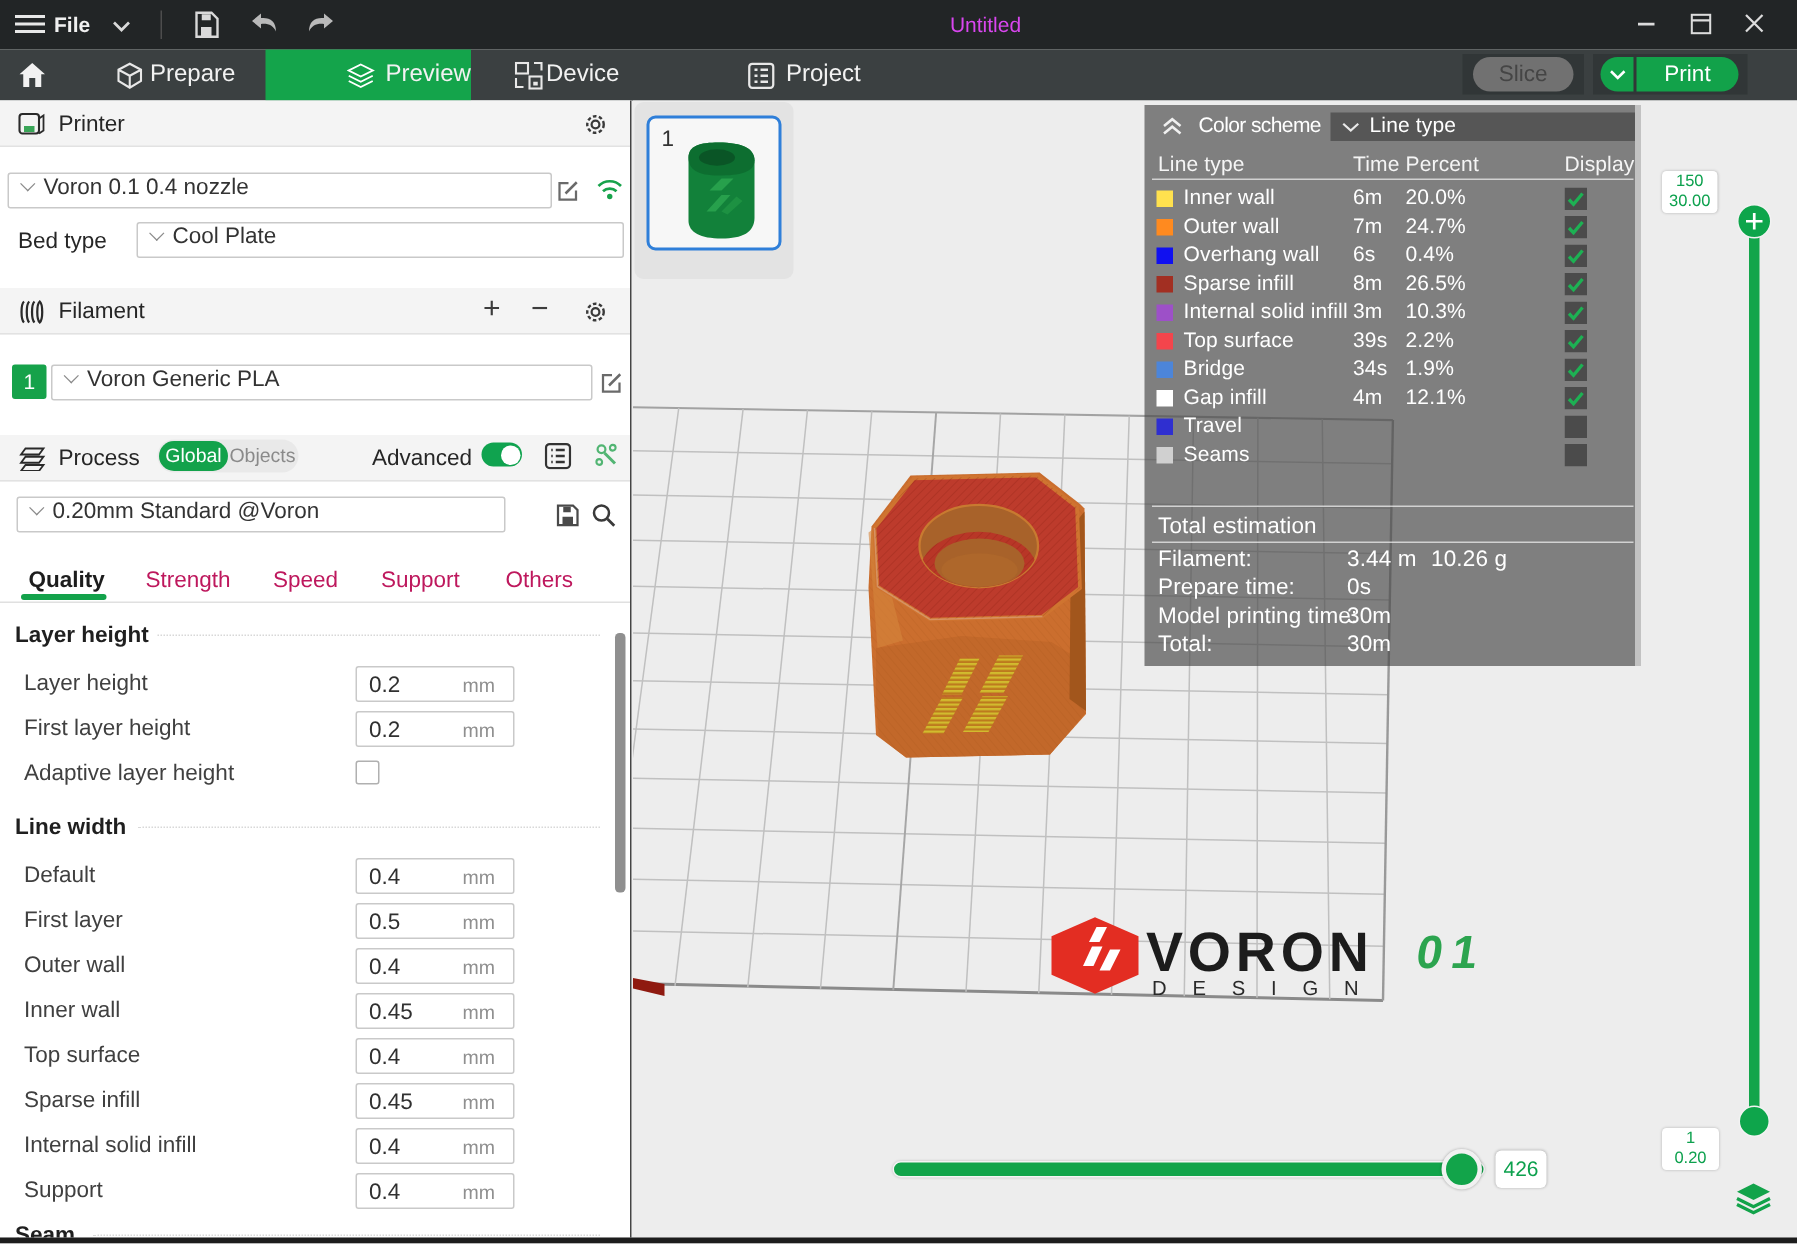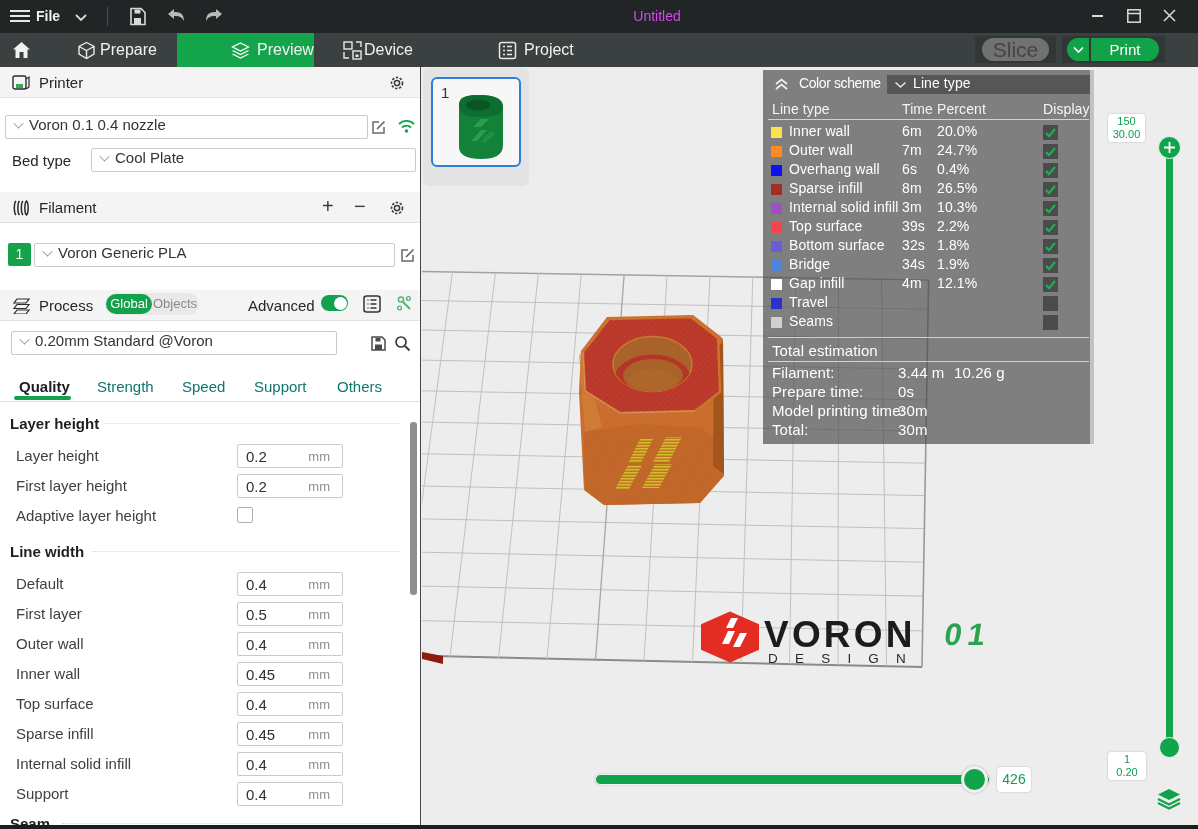--- a/index.html
+++ b/index.html
@@ -14,40 +14,40 @@
 .title { left:557px; top:8px; width:200px; text-align:center; font-size:14px; color:#d946ef; }
 
 
 #tabbar { left:0; top:33px; width:1198px; height:34px; background:#3b4041; }
 .tab { position:absolute; top:0; height:34px; color:#f2f2f2; font-size:16px; display:flex; align-items:center; }
 .tab.green { background:#14a44b;padding-left:23px; }
 
 
 .sliceback { left:975px; top:3px; width:81px; height:27px; background:#313637; }
 .printback { left:1062px; top:3px; width:103px; height:27px; background:#313637; }
-.slicebtn { left:982px; top:5px; width:67px; height:23px; background:#717171; border-radius:12px; color:#454545; font-size:21px; text-align:center; line-height:23px; }
+.slicebtn { left:982px; top:5px; width:67px; height:23px; background:#717171; border-radius:12px; color:#454545; font-size:15px; text-align:center; line-height:23px; }
 .dropbtn { left:1067px; top:5px; width:22px; height:23px; background:#12a24a; border-radius:12px 0 0 12px; }
 .printbtn { left:1091px; top:5px; width:68px; height:23px; background:#12a24a; border-radius:0 12px 12px 0; color:#fff; font-size:15px; text-align:center; line-height:23px; }
 
 
 #sidebar { left:0; top:67px; width:421px; height:758px; background:#ffffff; border-right:1px solid #454545; overflow:hidden; }
 .shead { position:absolute; left:0; width:420px; height:31px; background:#f4f4f4; border-bottom:1px solid #e2e2e2; }
 .shead .ttl { position:absolute; left:39px; top:7px; font-size:15px; color:#262626; }
 .selbox { position:absolute; border:1px solid #c9c9c9; border-radius:2px; background:#fff; font-size:15px; color:#333; }
 .chev { display:inline-block; width:9px; height:9px; border-left:1.6px solid #8a8a8a; border-bottom:1.6px solid #8a8a8a; transform:rotate(-45deg) scale(.8); margin:0 6px 2px 6px; }
 .label15 { position:absolute; font-size:15px; color:#262626; }
 .sect { position:absolute; left:10px; font-size:15px; font-weight:bold; color:#1f1f1f; }
 .dotline { position:absolute; border-top:1px dotted #d8d8d8; }
 .prow { position:absolute; left:0; width:400px; height:24px; }
 .plabel { position:absolute; left:16px; top:3px; font-size:15px; color:#404040; }
 .pbox { position:absolute; left:237px; top:0; width:106px; height:24px; border:1px solid #c9c9c9; border-radius:2px; }
 .pval { position:absolute; left:8px; top:3px; font-size:15px; color:#303030; }
 .punit { position:absolute; right:12px; top:4px; font-size:13px; color:#8f8f8f; }
 .pcheck { position:absolute; left:237px; top:3px; width:16px; height:16px; border:1px solid #b0b0b0; border-radius:2px; }
-.ptab { position:absolute; top:311px; font-size:15px; color:#0f766e; }
+.ptab { position:absolute; top:311px; font-size:15px; color:#be185d; }
 #scroll { left:408px; top:335px; width:11px; height:423px; }
 #scrollthumb { position:absolute; left:2px; top:20px; width:7px; height:173px; background:#8f8f8f; border-radius:3px; }
 
 
 #viewport { left:422px; top:67px; width:776px; height:758px; background:#ededed; }
 
 
 #thumbcard { left:1px; top:1px; width:106px; height:118px; background:#e3e3e3; border-radius:6px; }
 #thumb { left:9px; top:10px; width:90px; height:90px; background:#f7f7f7; border:2px solid #2f7fd9; border-radius:6px; }
 #thumb .num { position:absolute; left:8px; top:5px; font-size:15px; color:#333; }
@@ -505,30 +505,20 @@
           <span class="sq" style="background:#f4454c"></span>
           <span class="lname">Top surface</span>
           <span class="ltime">39s</span>
           <span class="lpct">2.2%</span>
           <span class="lchk"><svg width="15" height="15" viewBox="0 0 15 15">
               <rect width="15" height="15" fill="#4b4b4b"></rect>
               <path d="M3 8 l3 3.2 L12 4" stroke="#1db153" stroke-width="2.2" fill="none"></path>
             </svg></span>
         </div>
 <div class="lrow">
-          <span class="sq" style="background:#6a5bd9"></span>
-          <span class="lname">Bottom surface</span>
-          <span class="ltime">32s</span>
-          <span class="lpct">1.8%</span>
-          <span class="lchk"><svg width="15" height="15" viewBox="0 0 15 15">
-              <rect width="15" height="15" fill="#4b4b4b"></rect>
-              <path d="M3 8 l3 3.2 L12 4" stroke="#1db153" stroke-width="2.2" fill="none"></path>
-            </svg></span>
-        </div>
-<div class="lrow">
           <span class="sq" style="background:#4c85d9"></span>
           <span class="lname">Bridge</span>
           <span class="ltime">34s</span>
           <span class="lpct">1.9%</span>
           <span class="lchk"><svg width="15" height="15" viewBox="0 0 15 15">
               <rect width="15" height="15" fill="#4b4b4b"></rect>
               <path d="M3 8 l3 3.2 L12 4" stroke="#1db153" stroke-width="2.2" fill="none"></path>
             </svg></span>
         </div>
 <div class="lrow">

